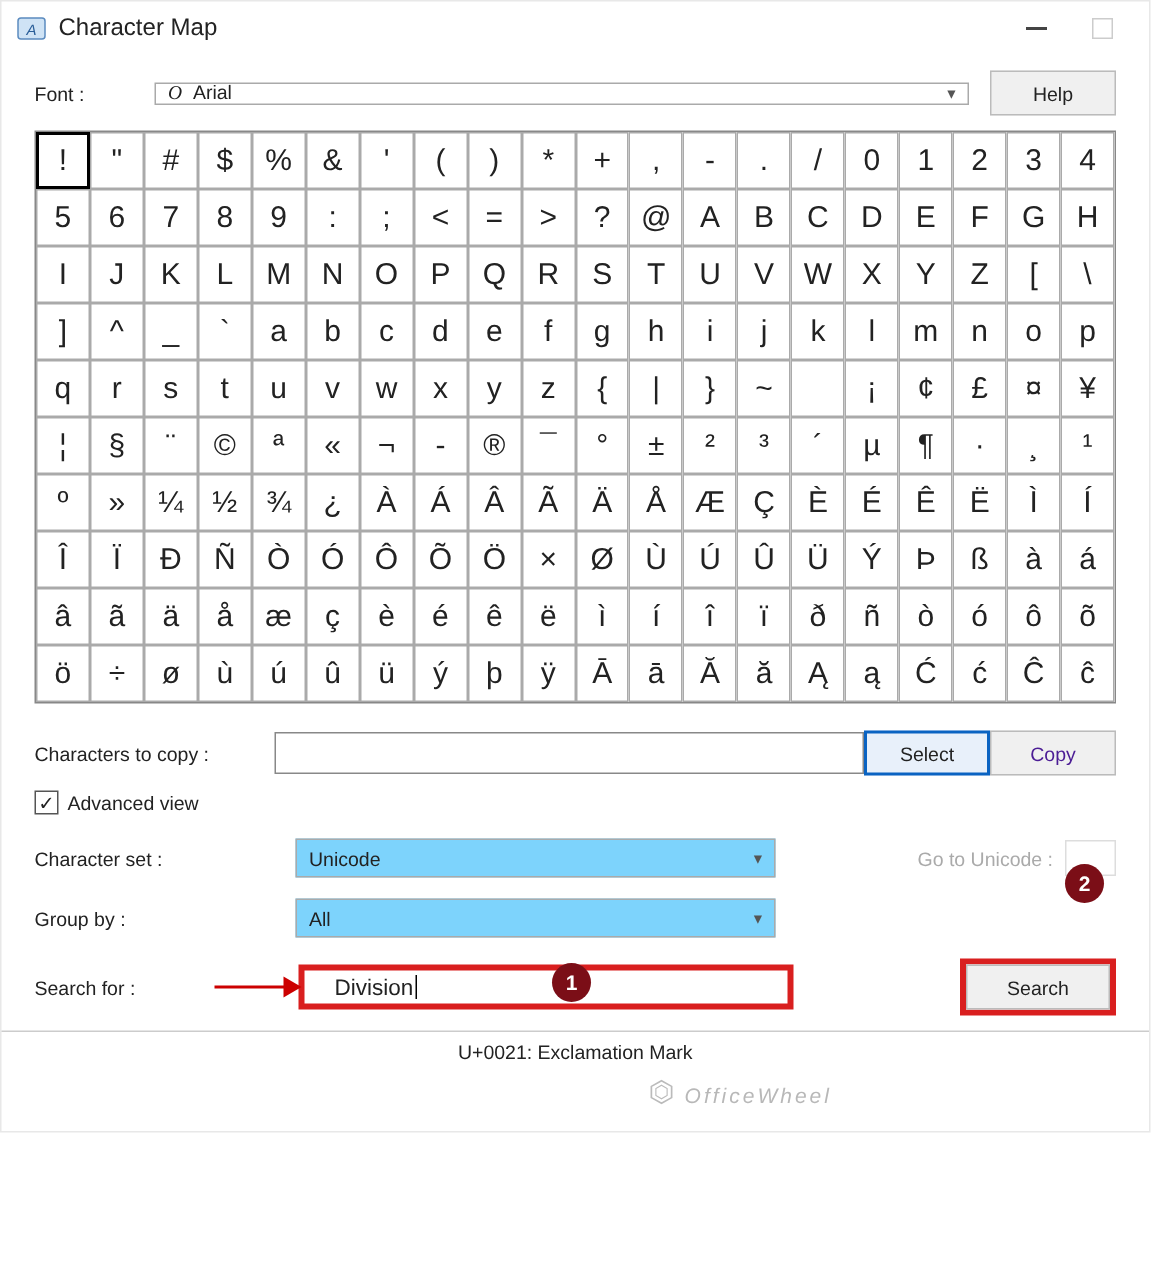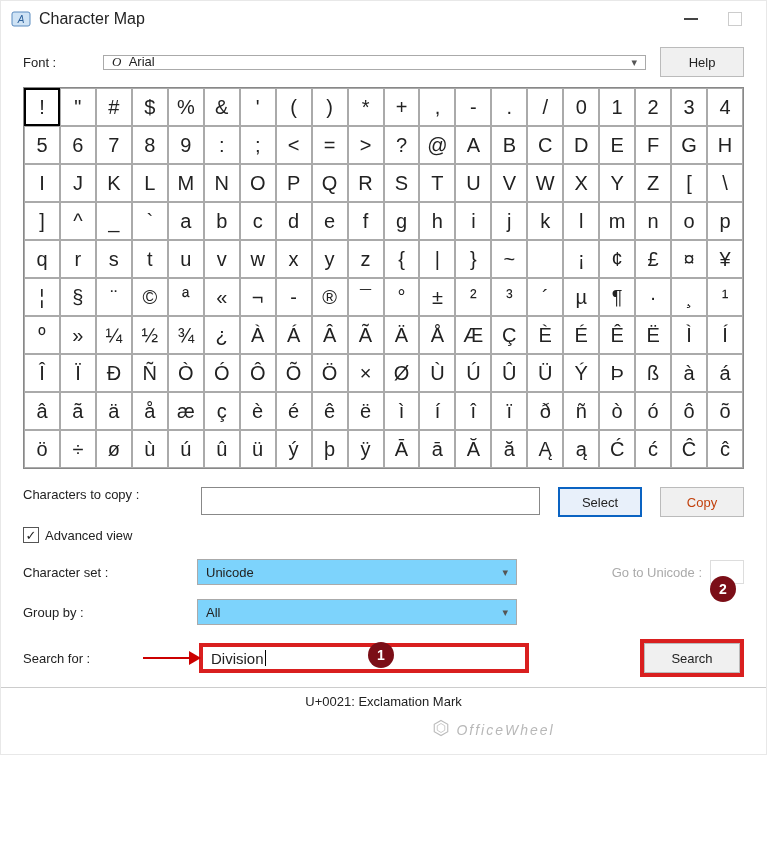--- a/index.html
+++ b/index.html
@@ -51,38 +51,38 @@
   }
   .font-select .chev { font-size:11px; color:#555;}
   .btn {
     border:1px solid #bbb;
     background:#f0f0f0;
     height:30px;
     min-width:84px;
     display:inline-flex; align-items:center; justify-content:center;
     font-size:13px;
   }
-  .btn.disabled { color:#c2410c; }
+  .btn.disabled { color:#4c1d95; }
   .btn.primary { border:2px solid #0a63c2; background:#e8f0fa;}
   .char-grid {
     display:grid;
     grid-template-columns: repeat(20, 1fr);
     border:1px solid #888;
     margin: 6px 0 18px 0;
   }
   .cell {
     border:1px solid #aaa;
     height:38px;
     display:flex; align-items:center; justify-content:center;
     font-family: Arial, sans-serif;
     font-size:20px;
     background:#fff;
   }
   .cell.sel { border:2px solid #000; }
-  .copy-row { display:flex; gap:18px; margin-bottom:10px;}
+  .copy-row { display:flex; align-items:center; gap:0; margin-bottom:10px;}
   .copy-row .label2 { width:160px; }
   .copy-input {
     flex:1;
     height:28px;
     border:1px solid #888;
     background:#fff;
   }
   .chk-row { display:flex; align-items:center; gap:6px; margin-bottom:16px;}
   .chk {
     width:16px; height:16px; border:1px solid #555; display:inline-flex;
@@ -105,21 +105,21 @@
   .search-row { display:flex; align-items:center; position:relative; margin-bottom:6px;}
   .search-row .flab { width:120px;}
   .arrow {
     position:relative; width:56px; height:2px; background:#c00;
   }
   .arrow::after{
     content:""; position:absolute; right:-2px; top:-6px;
     border-left:12px solid #c00; border-top:7px solid transparent; border-bottom:7px solid transparent;
   }
   .search-input {
-    width:330px; height:30px; border:4px solid #d91f1f; padding:0 8px;
+    width:330px; height:30px; border:4px solid #d91f1f; padding:0 20px;
     font-size:15px; display:flex; align-items:center;
   }
   .search-btn-wrap { margin-left:auto; border:4px solid #d91f1f; }
   .bubble {
     position:absolute; width:26px; height:26px; border-radius:50%;
     background:#7b0e17; color:#fff; font-weight:bold;
     display:flex; align-items:center; justify-content:center; font-size:14px;
   }
   .bubble.b1 { left:345px; top:3px; }
   .bubble.b2 { right:8px; top:-36px; }

